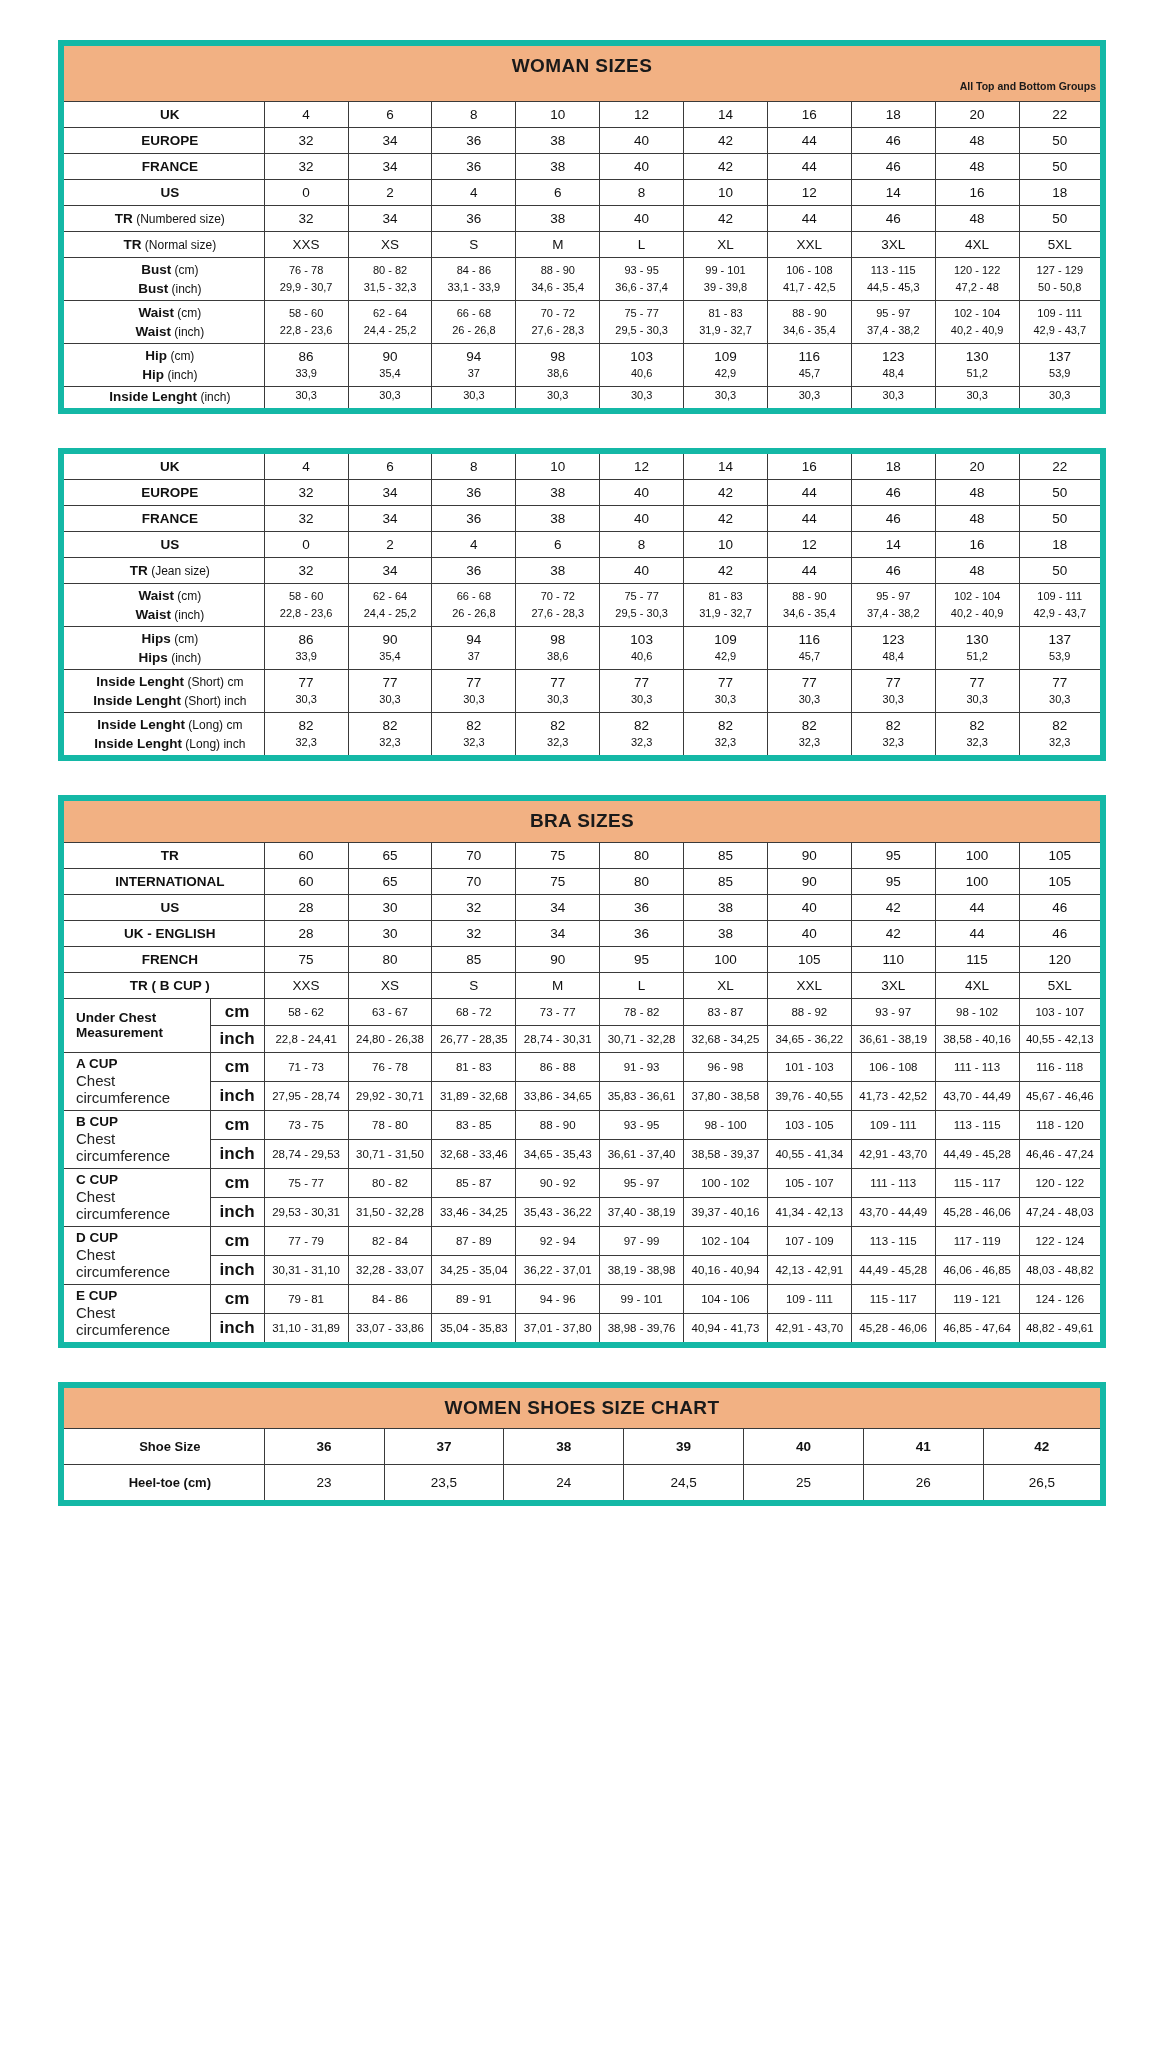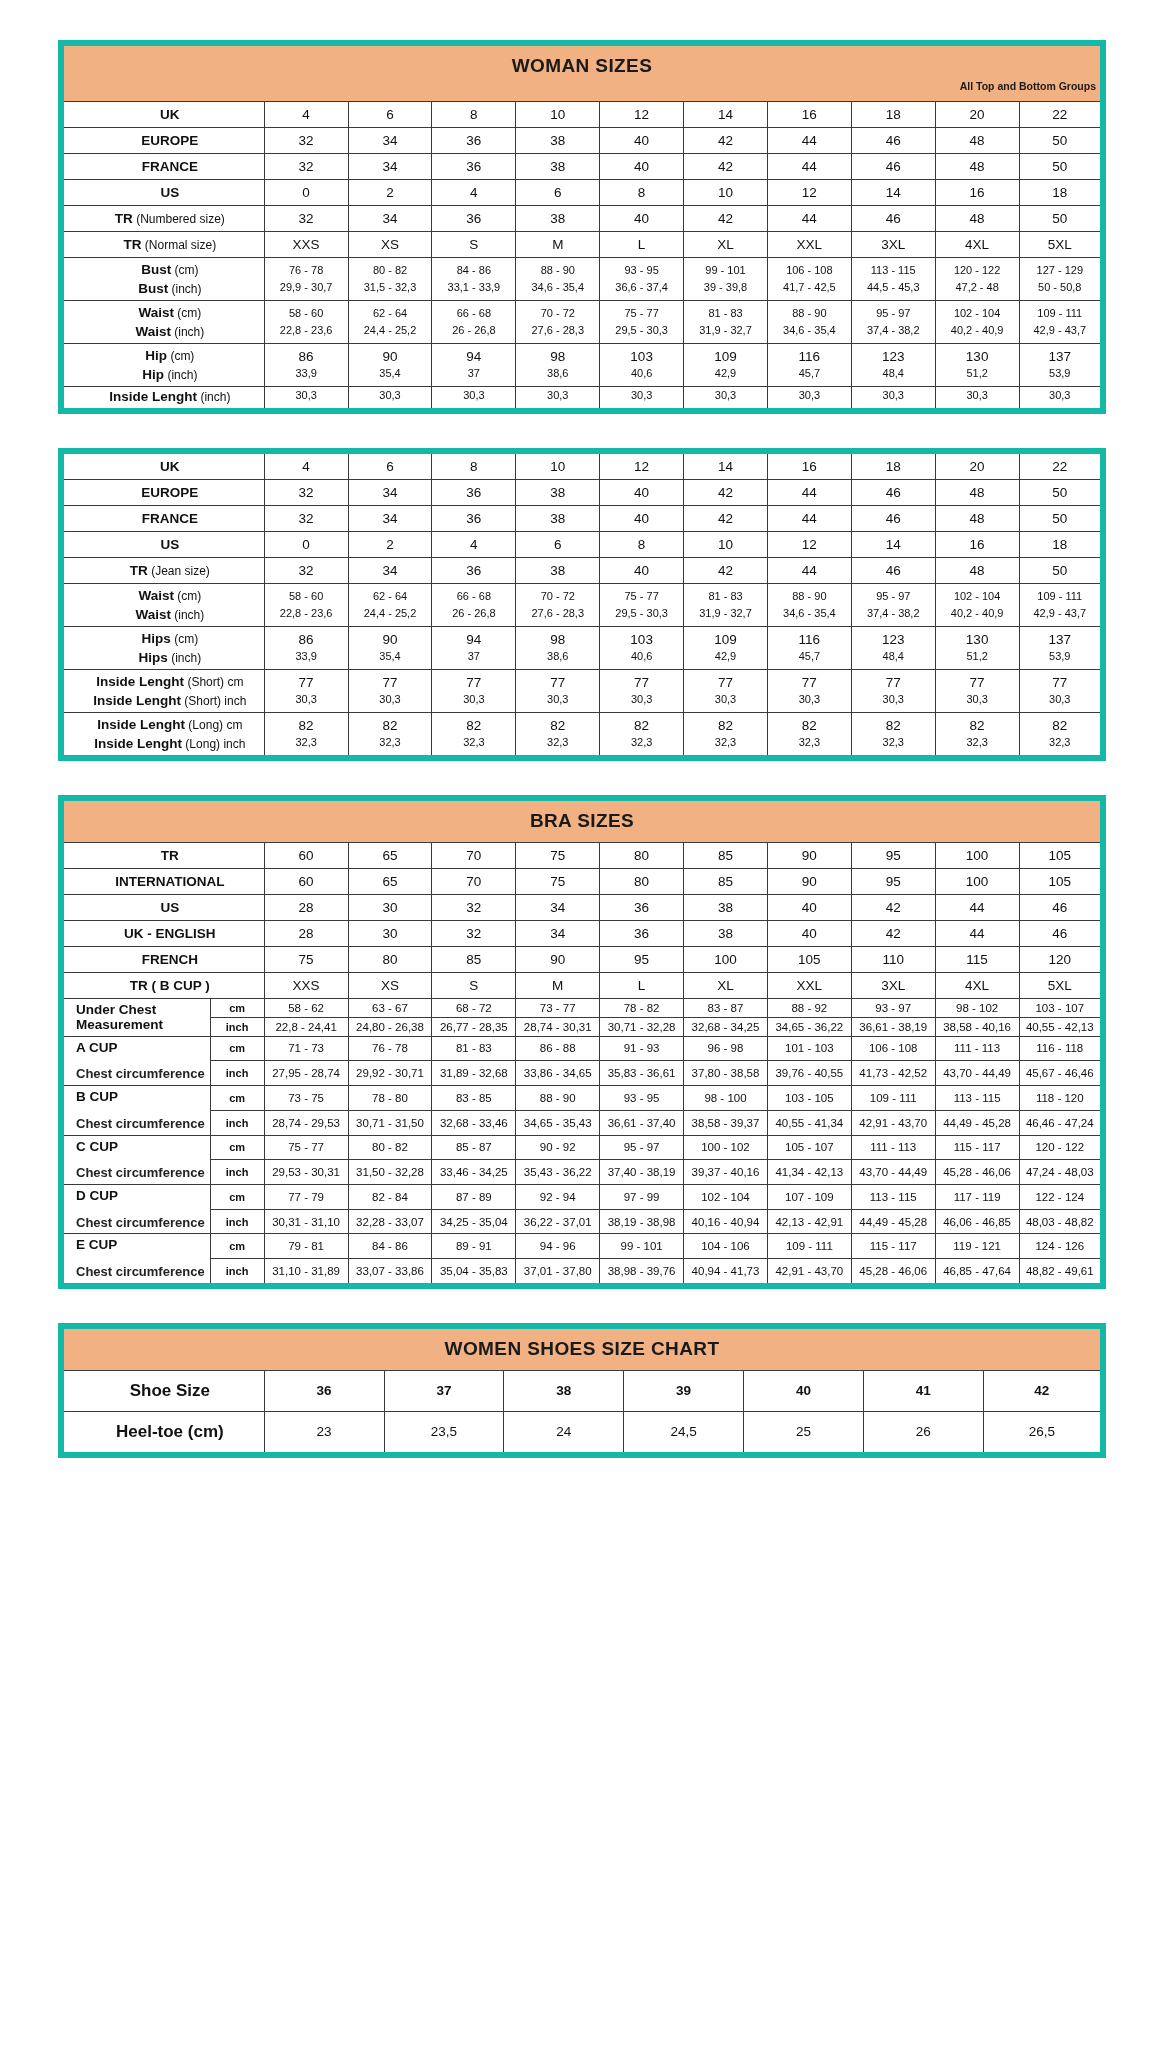--- a/index.html
+++ b/index.html
@@ -95,38 +95,38 @@
   
   .cuplabel {
     text-align: left !important;
     padding: 3px 0 3px 12px !important;
     font-size: 13.5px;
     font-weight: bold;
     line-height: 1.15;
   }
   .cuplabel .sub {
     display: block;
-    font-weight: bold;
-    font-size: 13px;
+    font-weight: normal;
+    font-size: 15px;
     color: #222;
-    margin-top: 12px;
+    margin-top: 1px;
   }
   .unitcell {
-    font-size: 11px;
+    font-size: 17px;
     font-weight: bold;
     padding: 3px 2px !important;
   }
   .cupval {
     font-size: 11.5px;
     padding: 3px 1px !important;
   }
   .shoe-label {
     text-align: center;
     padding: 10px 0 10px 12px !important;
-    font-size: 17px;
+    font-size: 13px;
     font-weight: bold;
   }
   .shoe-val {
     font-size: 13.5px;
     padding: 10px 2px !important;
   }
   .shoe-head .shoe-val {
     font-weight: bold;
   }
 </style>

